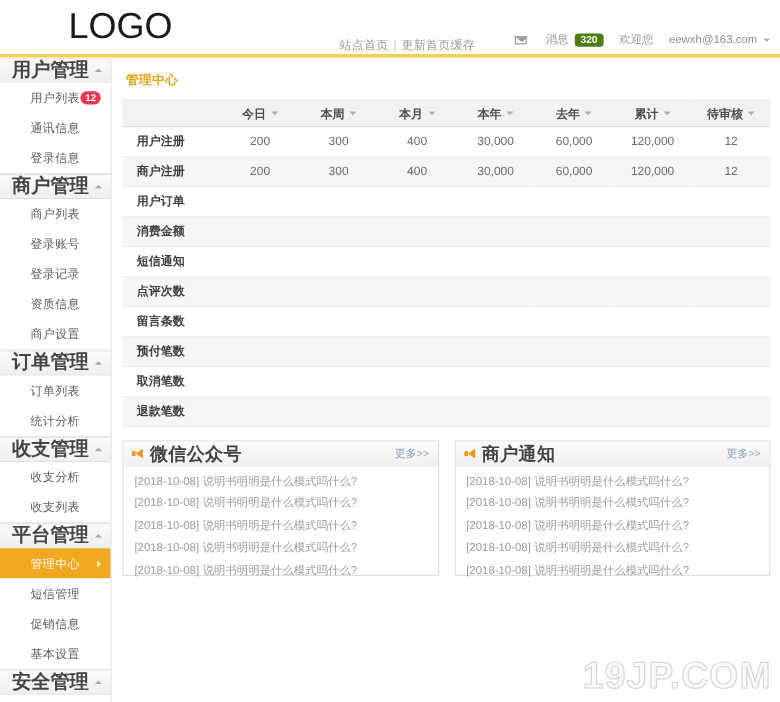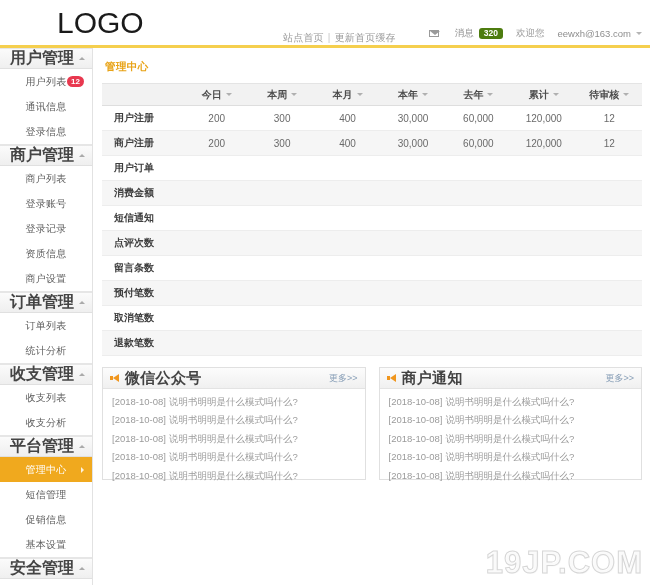--- a/index.html
+++ b/index.html
@@ -385,24 +385,24 @@
         <div class="nav-item">
           <span class="lbl">统计分析</span>
         </div>
       </div>
       <div class="nav-group">
         <div class="group-head">
           <span>收支管理</span>
           <span class="group-caret"></span>
         </div>
         <div class="nav-item">
+          <span class="lbl">收支分析</span>
+        </div>
+        <div class="nav-item">
           <span class="lbl">收支列表</span>
-        </div>
-        <div class="nav-item">
-          <span class="lbl">收支分析</span>
         </div>
       </div>
       <div class="nav-group">
         <div class="group-head">
           <span>平台管理</span>
           <span class="group-caret"></span>
         </div>
         <div class="nav-item active">
           <span class="lbl">管理中心</span>
           <span class="item-caret"></span>

